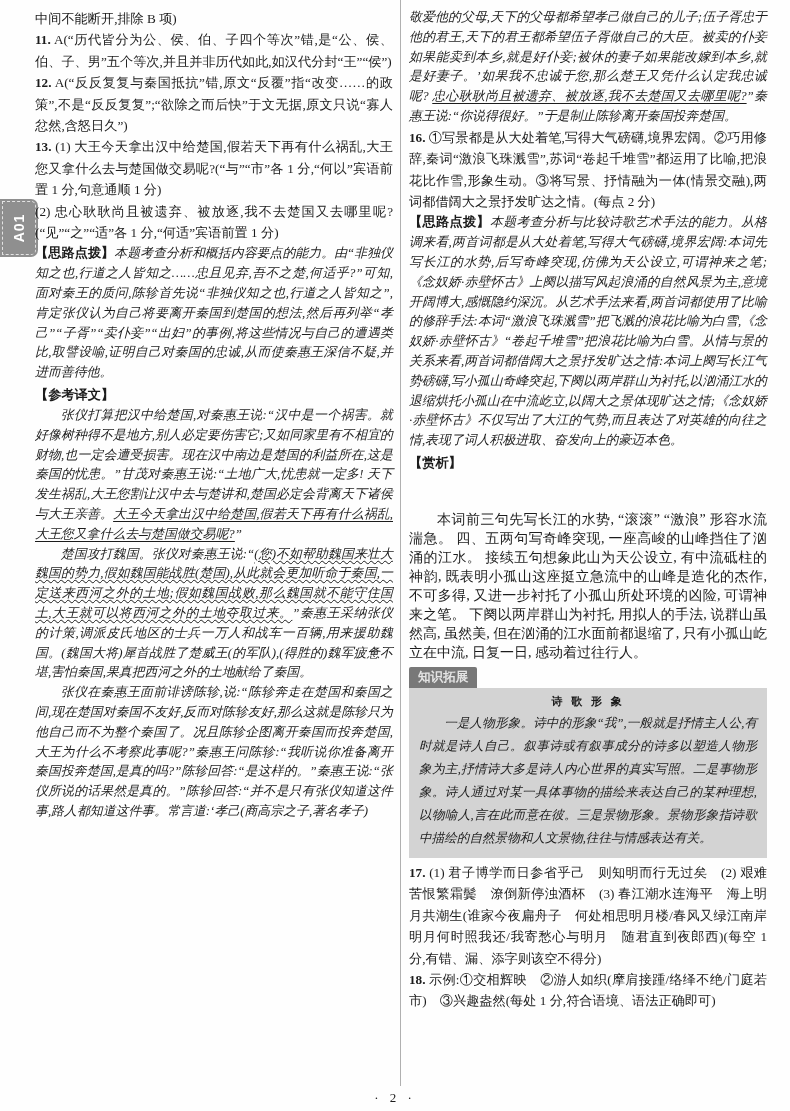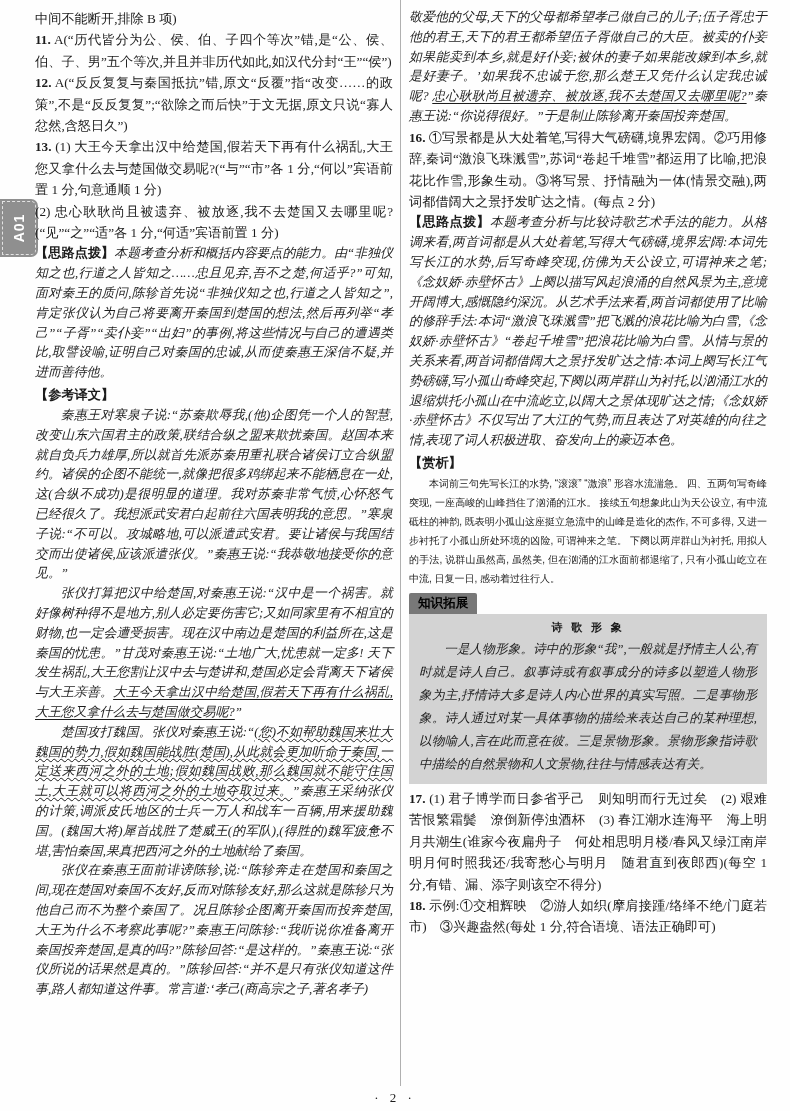--- a/index.html
+++ b/index.html
@@ -44,35 +44,35 @@
   .footer{
     position:absolute;left:0;bottom:5px;width:100%;
     text-align:center;font-size:13px;letter-spacing:4px;
   }
   p.blk{margin:0;font-size:13px;line-height:20.6px;}
   p.ans{font-size:13.2px;line-height:21.4px;}
   p.trans,p.trans0,p.hint{font-style:italic;font-size:12.9px;line-height:19.8px;}
   p.trans{text-indent:2em;}
   p.title{font-style:normal;line-height:22px;margin-top:1px;}
   p.sans{
-    font-family:Liberation Sans, sans-serif;
-    font-size:10px;line-height:19px;text-indent:2em;
+    font-family:Liberation Serif, serif;
+    font-size:14px;line-height:19px;text-indent:2em;margin-top:36px;
   }
   .b{font-weight:bold;}
   .label{
     font-weight:bold;font-style:normal;
     font-family:"Liberation Sans","DejaVu Sans",sans-serif;
     font-size:13.2px;
   }
   .u{text-decoration:underline;text-underline-offset:3px;}
   .w{text-decoration:underline;text-decoration-style:wavy;text-decoration-thickness:1px;text-underline-offset:2px;}
   .kbox{margin:5px 0 4px;}
   .kbox-label{
     display:inline-block;
-    background:var(--box-label-bg);color:#000000;
+    background:var(--box-label-bg);color:#e5e5e5;
     font-family:"Liberation Sans","DejaVu Sans",sans-serif;
     font-weight:bold;font-size:12.6px;
     padding:2px 9px;border-radius:2px 2px 0 0;
   }
   .kbox-body{background:var(--box-bg);padding:4px 10px 8px;}
   .kbox-title{
     text-align:center;font-weight:bold;font-size:11px;
     letter-spacing:3px;margin:2px 0 3px;
   }
   .kbox-text{
@@ -89,21 +89,20 @@
   </div>
   <div class="col-divider"></div>
   <div class="col col-left" id="col-left">
       <p class="blk ans"><span>中间不能断开,排除 B 项)</span></p>
       <p class="blk ans"><span class="b">11.</span><span> A(“历代皆分为公、侯、伯、子四个等次”错,是“公、侯、伯、子、男”五个等次,并且并非历代如此,如汉代分封“王”“侯”)</span></p>
       <p class="blk ans"><span class="b">12.</span><span> A(“反反复复与秦国抵抗”错,原文“反覆”指“改变……的政策”,不是“反反复复”;“欲除之而后快”于文无据,原文只说“寡人忿然,含怒日久”)</span></p>
       <p class="blk ans"><span class="b">13.</span><span> (1) 大王今天拿出汉中给楚国,假若天下再有什么祸乱,大王您又拿什么去与楚国做交易呢?(“与”“市”各 1 分,“何以”宾语前置 1 分,句意通顺 1 分)</span></p>
       <p class="blk ans"><span>(2) 忠心耿耿尚且被遗弃、被放逐,我不去楚国又去哪里呢?(“见”“之”“适”各 1 分,“何适”宾语前置 1 分)</span></p>
       <p class="blk hint"><span class="label">【思路点拨】</span><span>本题考查分析和概括内容要点的能力。由“非独仪知之也,行道之人皆知之……忠且见弃,吾不之楚,何适乎?”可知,面对秦王的质问,陈轸首先说“非独仪知之也,行道之人皆知之”,肯定张仪认为自己将要离开秦国到楚国的想法,然后再列举“孝己”“子胥”“卖仆妾”“出妇”的事例,将这些情况与自己的遭遇类比,取譬设喻,证明自己对秦国的忠诚,从而使秦惠王深信不疑,并进而善待他。</span></p>
       <p class="blk title"><span class="label">【参考译文】</span></p>
-      <p class="blk trans"><span>秦惠王对寒泉子说:“苏秦欺辱我,(他)企图凭一个人的智慧,改变山东六国君主的政策,联结合纵之盟来欺扰秦国。赵国本来就自负兵力雄厚,所以就首先派苏秦用重礼联合诸侯订立合纵盟约。诸侯的企图不能统一,就像把很多鸡绑起来不能栖息在一处,这(合纵不成功)是很明显的道理。我对苏秦非常气愤,心怀怒气已经很久了。我想派武安君白起前往六国表明我的意思。”寒泉子说:“不可以。攻城略地,可以派遣武安君。要让诸侯与我国结交而出使诸侯,应该派遣张仪。”秦惠王说:“我恭敬地接受你的意见。”</span></p>
       <p class="blk trans"><span>张仪打算把汉中给楚国,对秦惠王说:“汉中是一个祸害。就好像树种得不是地方,别人必定要伤害它;又如同家里有不相宜的财物,也一定会遭受损害。现在汉中南边是楚国的利益所在,这是秦国的忧患。”甘茂对秦惠王说:“土地广大,忧患就一定多! 天下发生祸乱,大王您割让汉中去与楚讲和,楚国必定会背离天下诸侯与大王亲善。</span><span class="u">大王今天拿出汉中给楚国,假若天下再有什么祸乱,大王您又拿什么去与楚国做交易呢?</span><span>”</span></p>
       <p class="blk trans"><span>楚国攻打魏国。张仪对秦惠王说:“</span><span class="w">(您)不如帮助魏国来壮大魏国的势力,假如魏国能战胜(楚国),从此就会更加听命于秦国,一定送来西河之外的土地;假如魏国战败,那么魏国就不能守住国土,大王就可以将西河之外的土地夺取过来。</span><span>”秦惠王采纳张仪的计策,调派皮氏地区的士兵一万人和战车一百辆,用来援助魏国。(魏国大将)犀首战胜了楚威王(的军队),(得胜的)魏军疲惫不堪,害怕秦国,果真把西河之外的土地献给了秦国。</span></p>
       <p class="blk trans"><span>张仪在秦惠王面前诽谤陈轸,说:“陈轸奔走在楚国和秦国之间,现在楚国对秦国不友好,反而对陈轸友好,那么这就是陈轸只为他自己而不为整个秦国了。况且陈轸企图离开秦国而投奔楚国,大王为什么不考察此事呢?”秦惠王问陈轸:“我听说你准备离开秦国投奔楚国,是真的吗?”陈轸回答:“是这样的。”秦惠王说:“张仪所说的话果然是真的。”陈轸回答:“并不是只有张仪知道这件事,路人都知道这件事。常言道:‘孝己(商高宗之子,著名孝子)</span></p>
     </div>
   <div class="col col-right" id="col-right">
       <p class="blk trans0"><span>敬爱他的父母,天下的父母都希望孝己做自己的儿子;伍子胥忠于他的君王,天下的君王都希望伍子胥做自己的大臣。被卖的仆妾如果能卖到本乡,就是好仆妾;被休的妻子如果能改嫁到本乡,就是好妻子。’如果我不忠诚于您,那么楚王又凭什么认定我忠诚呢? </span><span class="u">忠心耿耿尚且被遗弃、被放逐,我不去楚国又去哪里呢?</span><span>”秦惠王说:“你说得很好。”于是制止陈轸离开秦国投奔楚国。</span></p>
       <p class="blk ans"><span class="b">16.</span><span> ①写景都是从大处着笔,写得大气磅礴,境界宏阔。②巧用修辞,秦词“激浪飞珠溅雪”,苏词“卷起千堆雪”都运用了比喻,把浪花比作雪,形象生动。③将写景、抒情融为一体(情景交融),两词都借阔大之景抒发旷达之情。(每点 2 分)</span></p>
       <p class="blk hint"><span class="label">【思路点拨】</span><span>本题考查分析与比较诗歌艺术手法的能力。从格调来看,两首词都是从大处着笔,写得大气磅礴,境界宏阔:本词先写长江的水势,后写奇峰突现,仿佛为天公设立,可谓神来之笔;《念奴娇·赤壁怀古》上阕以描写风起浪涌的自然风景为主,意境开阔博大,感慨隐约深沉。从艺术手法来看,两首词都使用了比喻的修辞手法:本词“激浪飞珠溅雪”把飞溅的浪花比喻为白雪,《念奴娇·赤壁怀古》“卷起千堆雪”把浪花比喻为白雪。从情与景的关系来看,两首词都借阔大之景抒发旷达之情:本词上阕写长江气势磅礴,写小孤山奇峰突起,下阕以两岸群山为衬托,以汹涌江水的退缩烘托小孤山在中流屹立,以阔大之景体现旷达之情;《念奴娇·赤壁怀古》不仅写出了大江的气势,而且表达了对英雄的向往之情,表现了词人积极进取、奋发向上的豪迈本色。</span></p>
       <p class="blk title"><span class="label">【赏析】</span></p>
       <p class="blk sans"><span>本词前三句先写长江的水势, “滚滚” “激浪” 形容水流湍急。 四、五两句写奇峰突现, 一座高峻的山峰挡住了汹涌的江水。 接续五句想象此山为天公设立, 有中流砥柱的神韵, 既表明小孤山这座挺立急流中的山峰是造化的杰作, 不可多得, 又进一步衬托了小孤山所处环境的凶险, 可谓神来之笔。 下阕以两岸群山为衬托, 用拟人的手法, 说群山虽然高, 虽然美, 但在汹涌的江水面前都退缩了, 只有小孤山屹立在中流, 日复一日, 感动着过往行人。</span></p>

